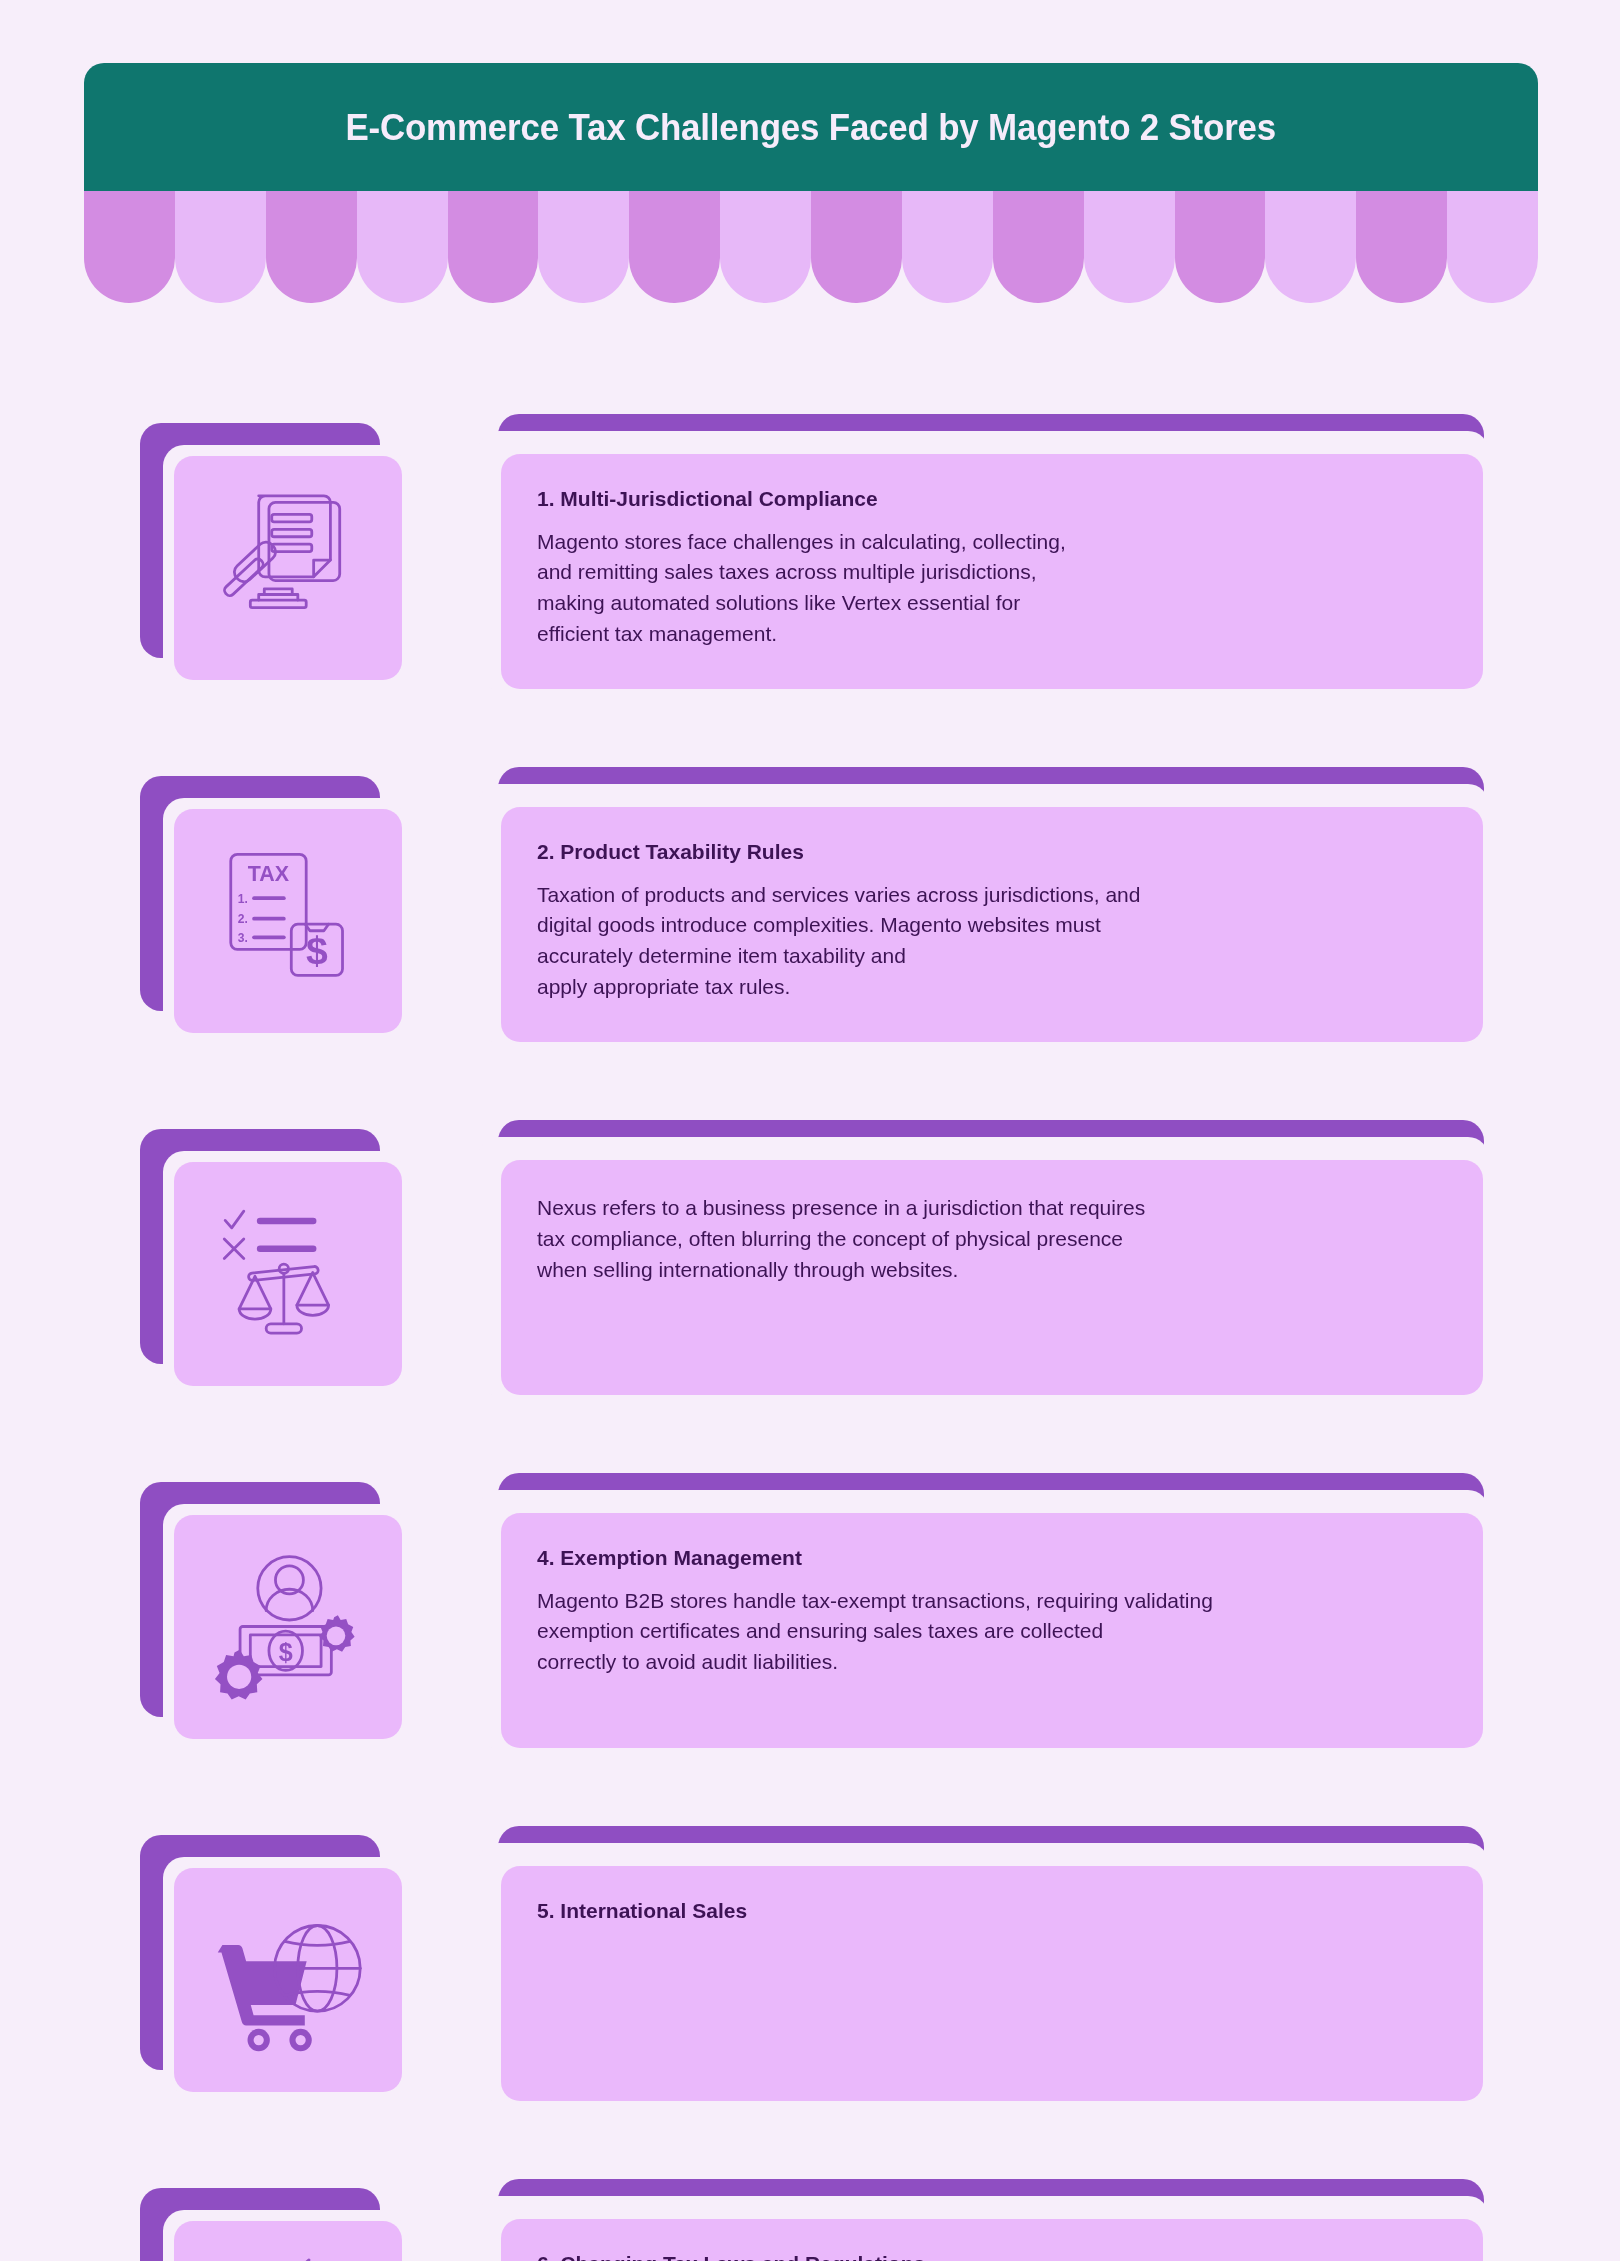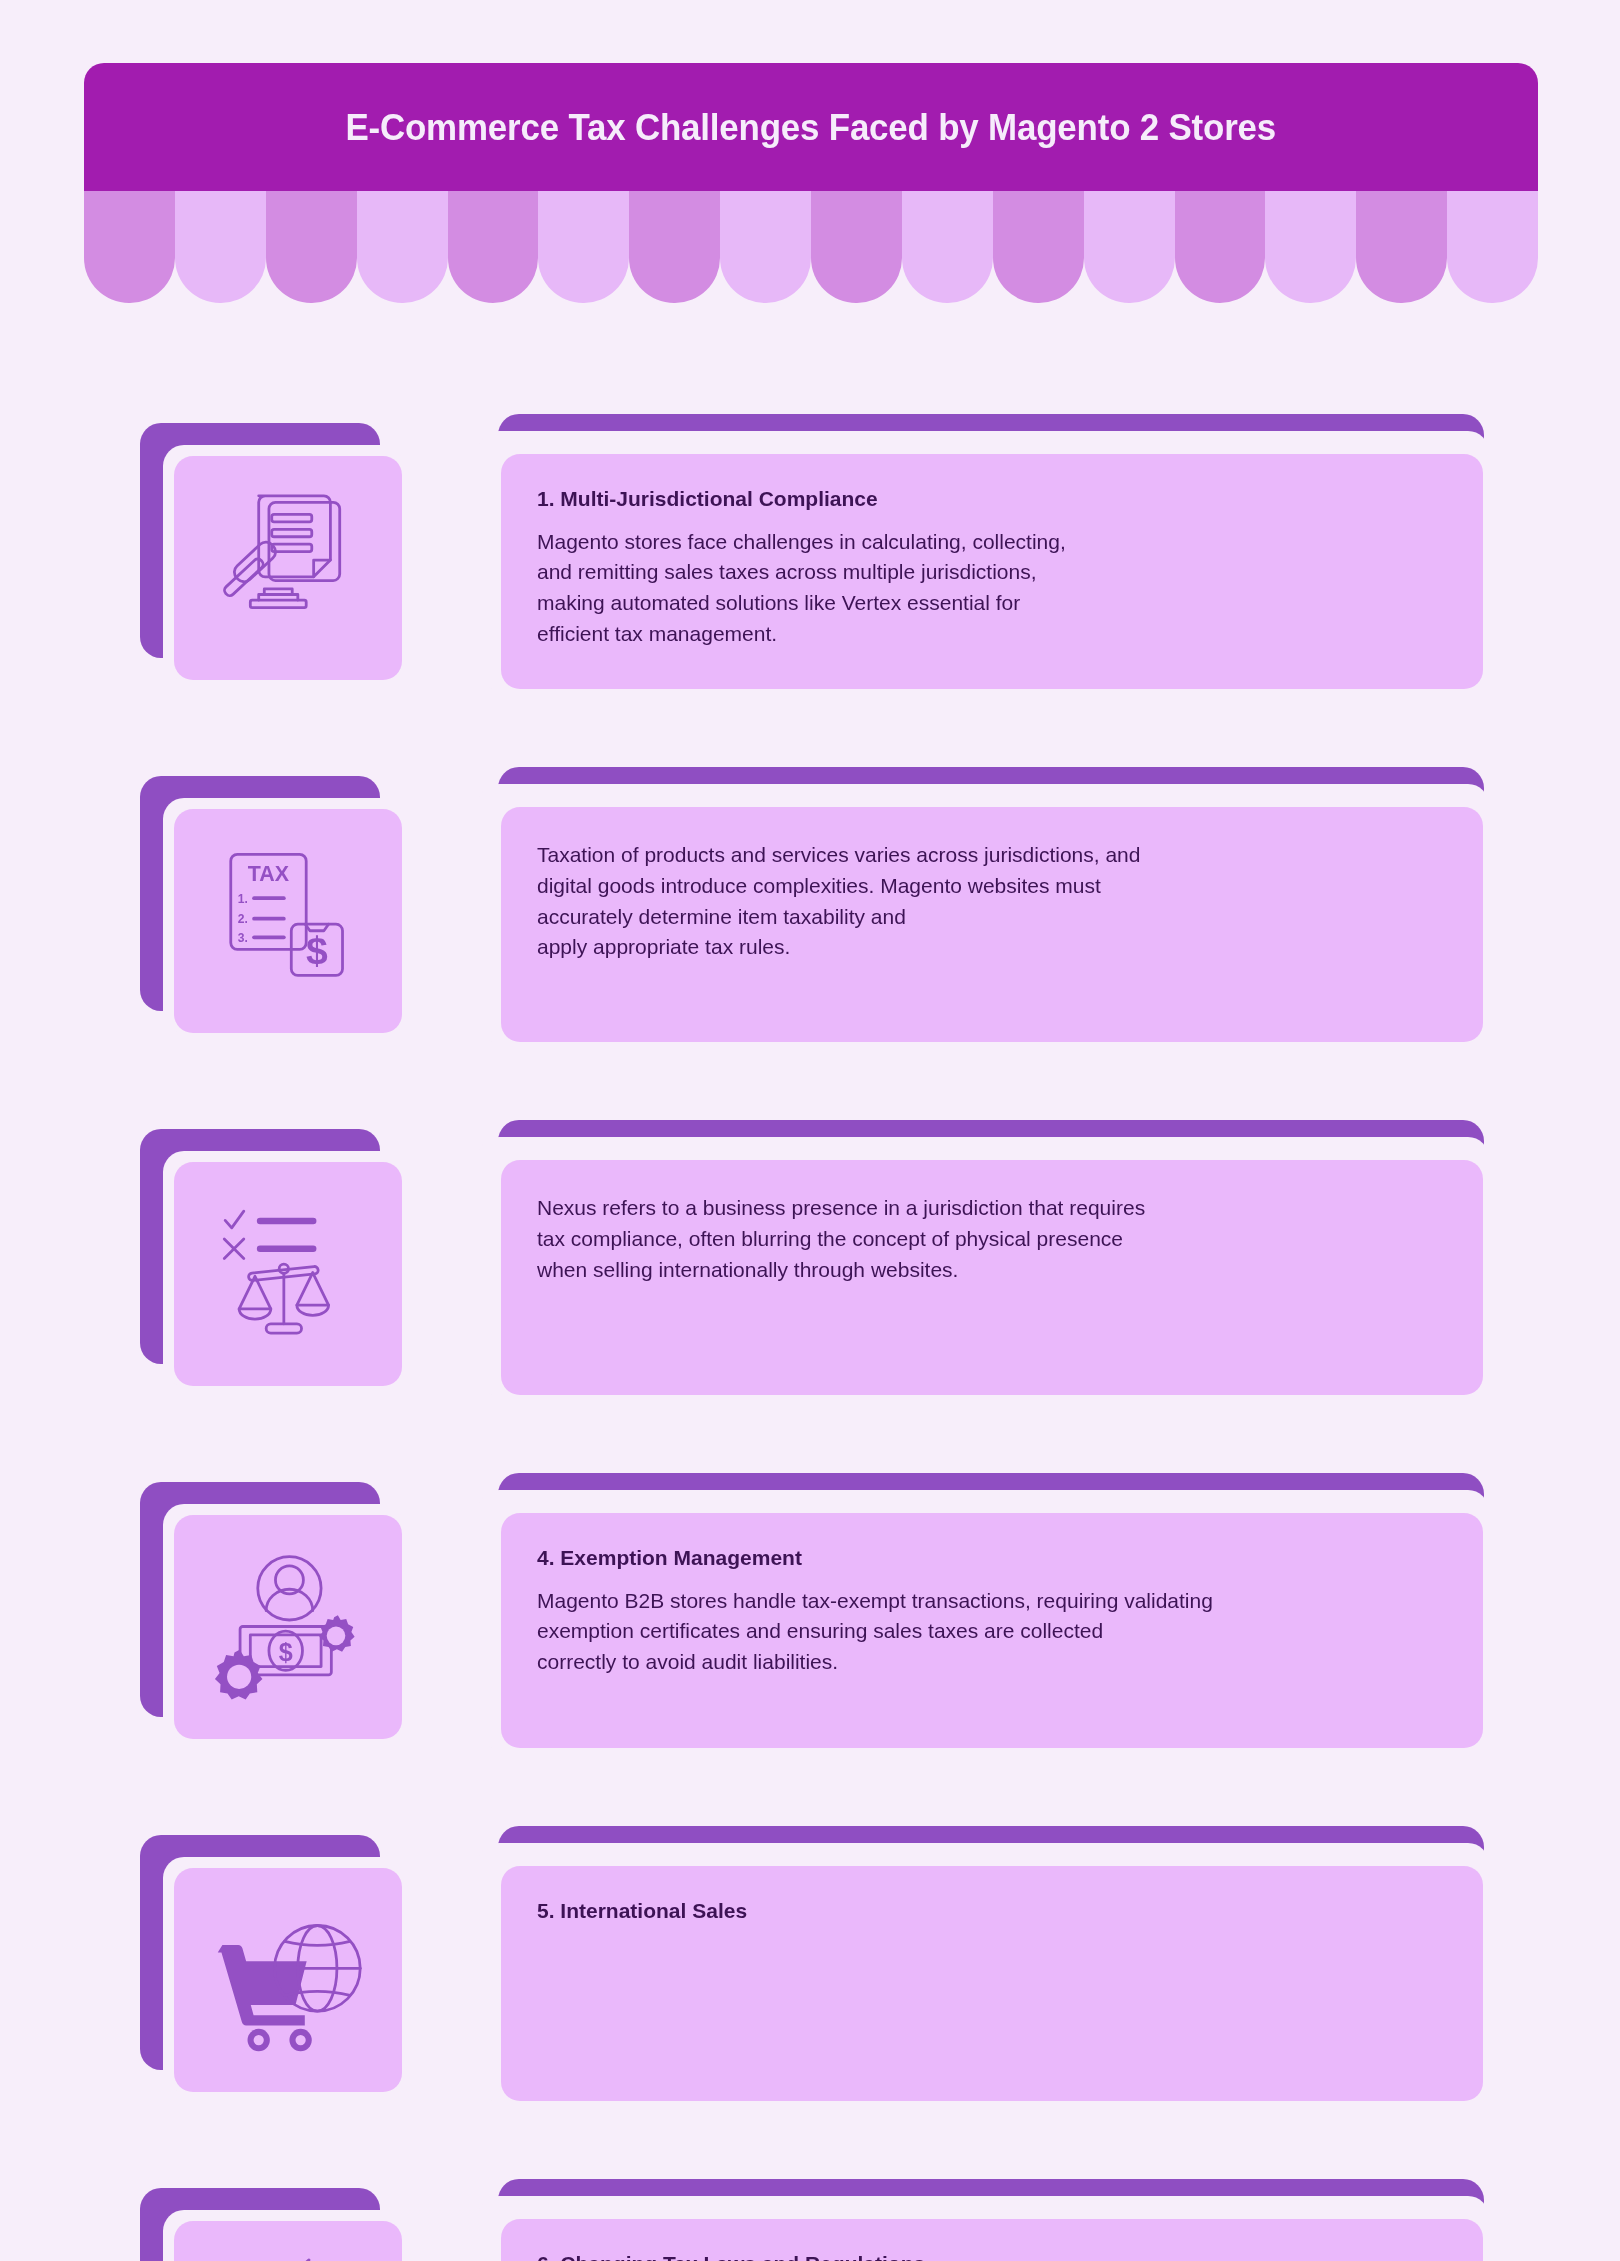--- a/index.html
+++ b/index.html
@@ -24,21 +24,21 @@
     top: 63px;
     width: 1454px;
     height: 240px;
   }
 
   .header-banner {
     position: absolute;
     left: 0; top: 0;
     width: 1454px;
     height: 129px;
-    background: #a21caf;
+    background: #0f766e;
     border-radius: 20px 20px 0 0;
     display: flex;
     align-items: center;
     justify-content: center;
   }
 
   .header-title {
     color: #f6ecfb;
     font-size: 36px;
     font-weight: bold;
@@ -209,20 +209,21 @@
           <svg class="icon-art" viewBox="0 0 320 320">
             <use href="#sym-tax-form-dollar-icon" x="0" y="0"></use>
           </svg>
         </div>
       </div>
 
       <div class="stack text-stack">
         <div class="shadow-layer"></div>
         <div class="mid-layer"></div>
         <div class="front-layer">
+          <div class="card-title">2. Product Taxability Rules</div>
           <div class="card-body">Taxation of products and services varies across jurisdictions, and
 digital goods introduce complexities. Magento websites must
 accurately determine item taxability and
 apply appropriate tax rules.</div>
         </div>
       </div>
     </div>
     <div class="row">
       <div class="stack icon-stack">
         <div class="shadow-layer"></div>

